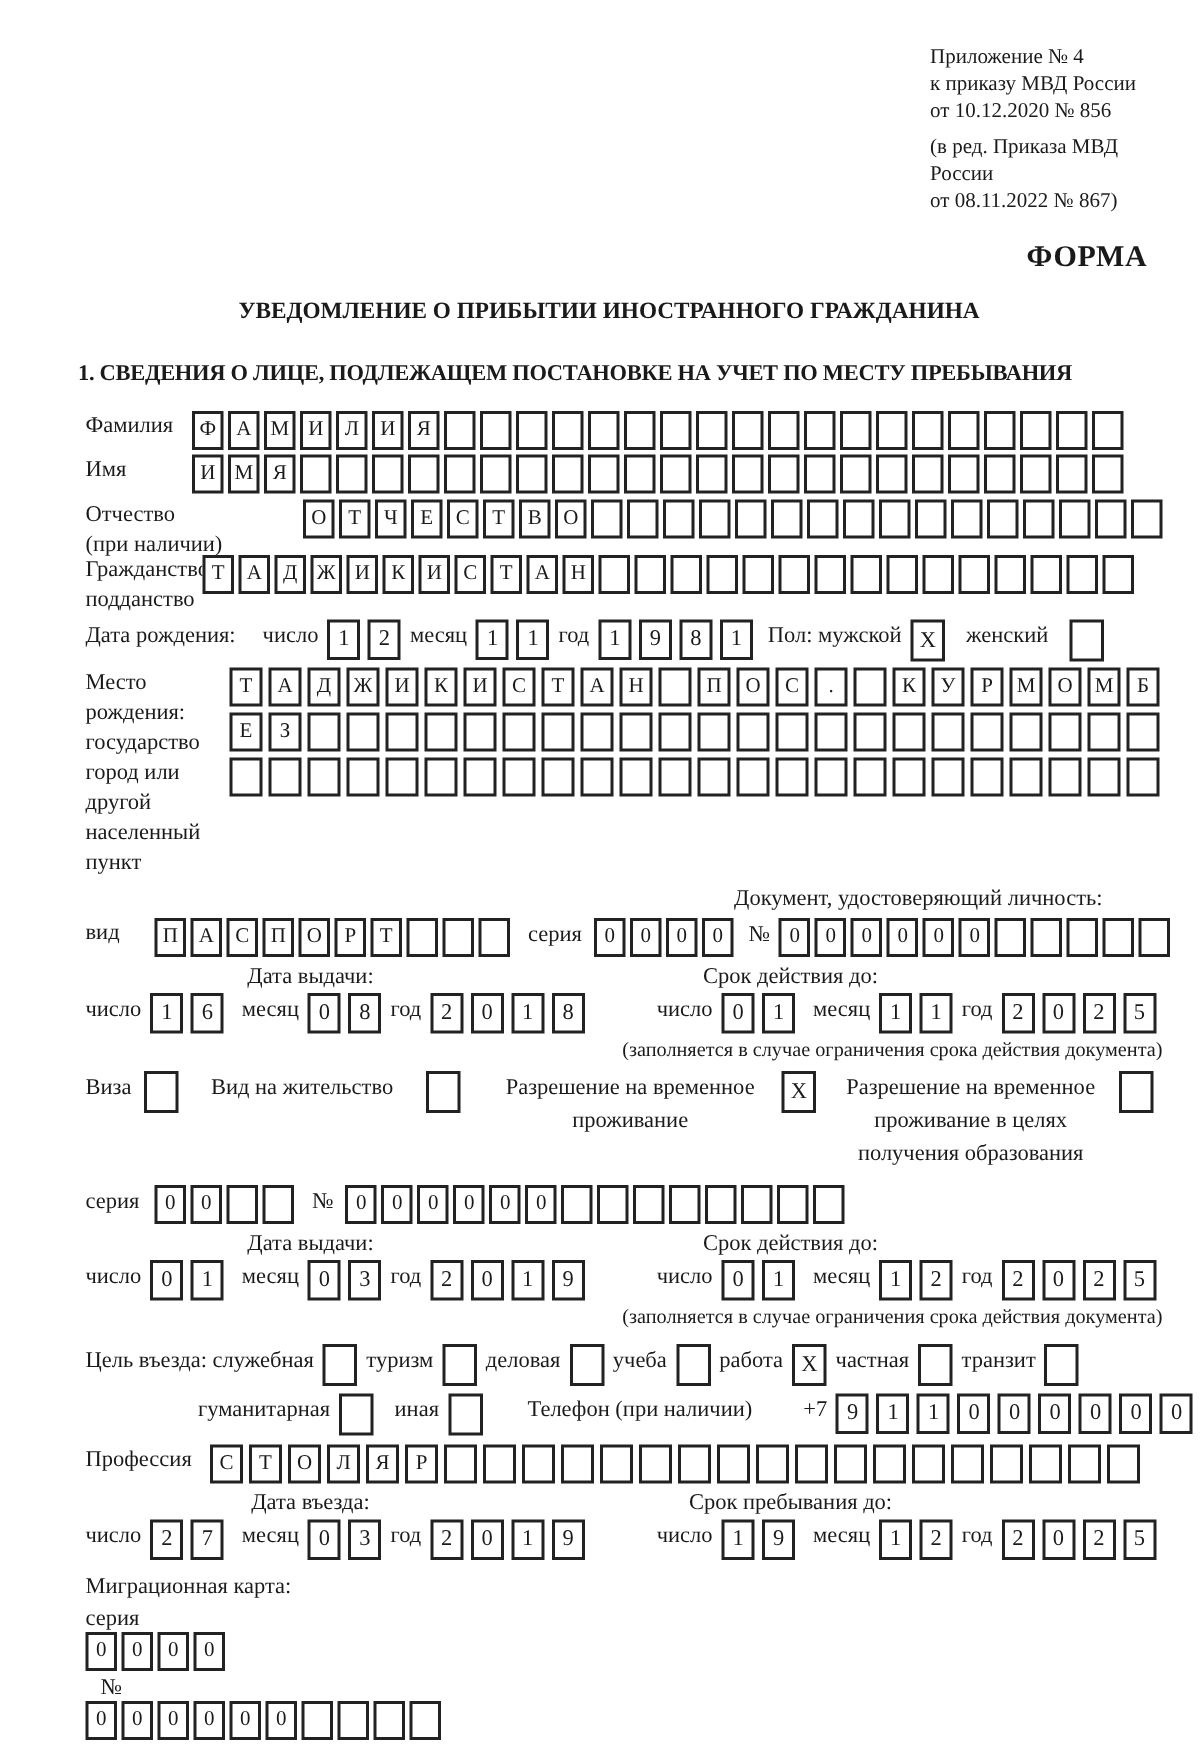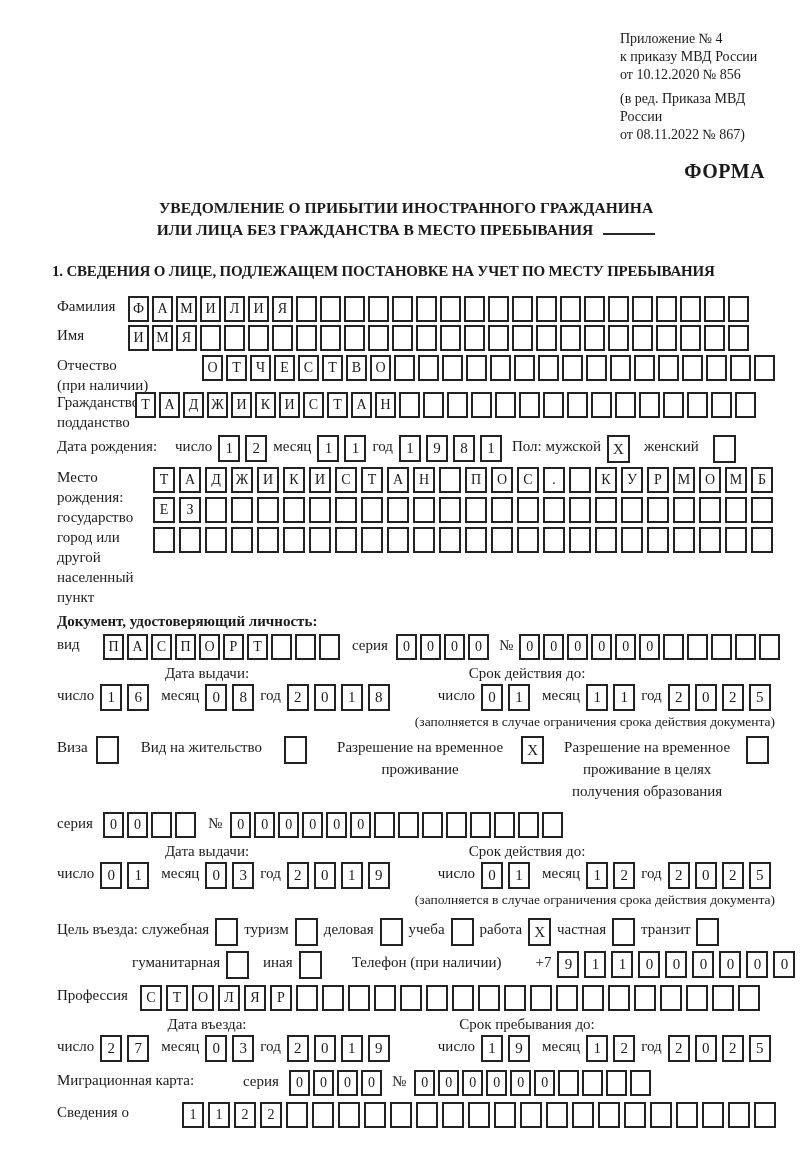--- a/index.html
+++ b/index.html
@@ -29,21 +29,21 @@
           font-size:14px; line-height:1; background:#fff; }
   .cells.w { gap:4px; } .cells.w .cell { width:22px; }
   .cells.lg { gap:5px; } .cells.lg .cell { width:22px; height:27px; font-size:15px; }
   .cells.cb { gap:0; } .cells.cb .cell { width:23px; height:28px; font-size:15px; }
 
   .lw-sur { width:71px; } .lw-pat { width:145px; } .lw-cit { width:78px; }
   .lw-bp  { width:96px; } .lw-vid { width:46px; } .lw-prof { width:83px; } .lw-mig { width:186px; }
   .stack .crow { margin-bottom:4px; }
 
   .inline-lbl { margin:3px 6px 0 6px; flex:none; }
-  .doc-heading { text-align:left; font-weight:bold; margin:6px 40px 4px 0; }
+  .doc-heading { text-align:right; font-weight:normal; margin:6px 40px 4px 0; }
 
   .dates-head { display:flex; margin-top:5px; }
   .dates-head .dh1 { margin-left:60px; width:180px; text-align:center; }
   .dates-head .dh2 { margin-left:120px; width:220px; text-align:center; }
   .dates-row { display:flex; align-items:flex-start; margin-top:2px; }
   .dgroup { display:flex; align-items:flex-start; }
   .dgroup .inline-lbl:first-child { margin-left:0; }
   .note { text-align:right; font-size:13.5px; margin-top:3px; margin-right:0; }
 
   .para { line-height:24px; margin-top:8px; }
@@ -71,21 +71,20 @@
     <div>к приказу МВД России</div>
     <div>от 10.12.2020 № 856</div>
     <div class="gap">(в ред. Приказа МВД России</div>
     <div>от 08.11.2022 № 867)</div>
   </div>
 
   <div class="forma">ФОРМА</div>
 
   <div class="title">
     <div>УВЕДОМЛЕНИЕ О ПРИБЫТИИ ИНОСТРАННОГО ГРАЖДАНИНА</div>
-    <div><span>ИЛИ ЛИЦА БЕЗ ГРАЖДАНСТВА В МЕСТО ПРЕБЫВАНИЯ</span><span class="title-underline"></span></div>
   </div>
 
   <div class="sec-heading">1. СВЕДЕНИЯ О ЛИЦЕ, ПОДЛЕЖАЩЕМ ПОСТАНОВКЕ НА УЧЕТ ПО МЕСТУ ПРЕБЫВАНИЯ</div>
 
   <div class="rows">
 
     <div class="frow">
       <span class="lbl lw-sur">Фамилия</span>
       <span class="cells">
           <span class="cell">Ф</span>
@@ -651,21 +650,21 @@
         <span class="inline-lbl">год</span>
         <span class="cells lg">
             <span class="cell">2</span>
             <span class="cell">0</span>
             <span class="cell">2</span>
             <span class="cell">5</span>
           </span>
       </span>
     </div>
 
-    <div class="frow" style="margin-top:8px;">
+    <div class="frow" style="margin-top:8px;flex-direction:column;">
       <span class="lbl lw-mig">Миграционная карта:</span>
       <span class="inline-lbl" style="margin-left:0; margin-right:10px;">серия</span>
       <span class="cells">
           <span class="cell">0</span>
           <span class="cell">0</span>
           <span class="cell">0</span>
           <span class="cell">0</span>
         </span>
       <span class="inline-lbl" style="margin-left:10px; margin-right:8px;">№</span>
       <span class="cells">

